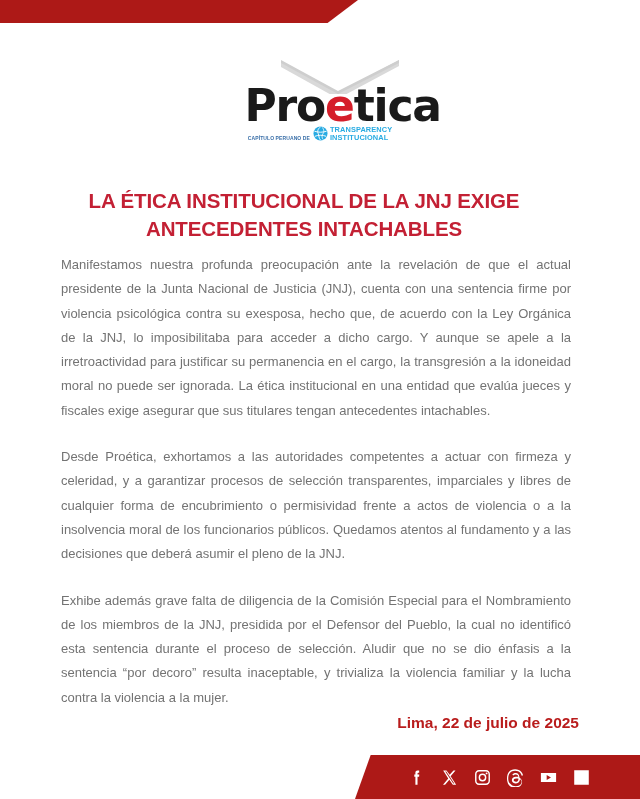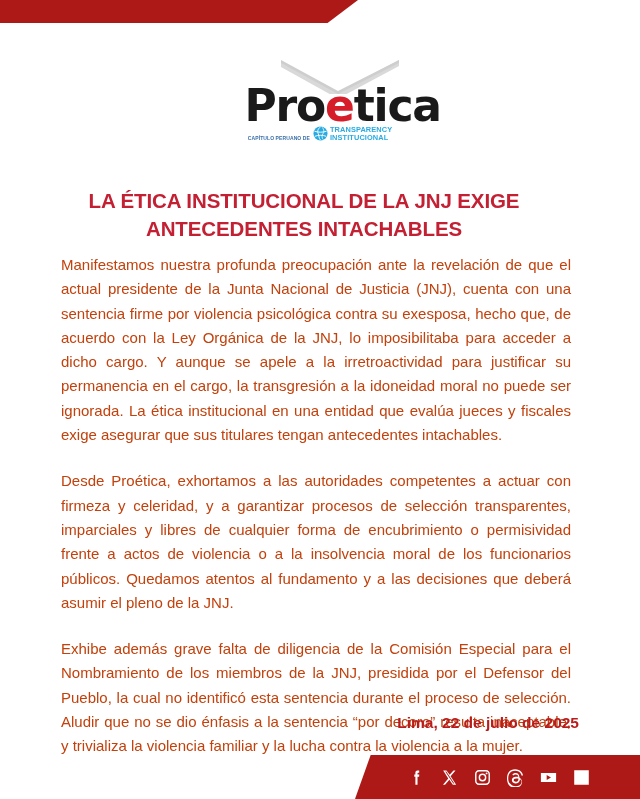--- a/index.html
+++ b/index.html
@@ -124,23 +124,23 @@
   
   .body-text {
     position: absolute;
     top: 253px;
     left: 61px;
     width: 518px;
   }
   .body-text p {
     margin: 0 8px 22px 0;
     font-family: "Liberation Sans", sans-serif;
-    font-size: 15px;
+    font-size: 13px;
     line-height: 24.3px;
-    color: #c2410c;
+    color: #737373;
     text-align: justify;
     text-justify: inter-word;
   }
   .body-text p:last-child {
     margin-bottom: 0;
   }
 
   
   .date-line {
     position: absolute;

